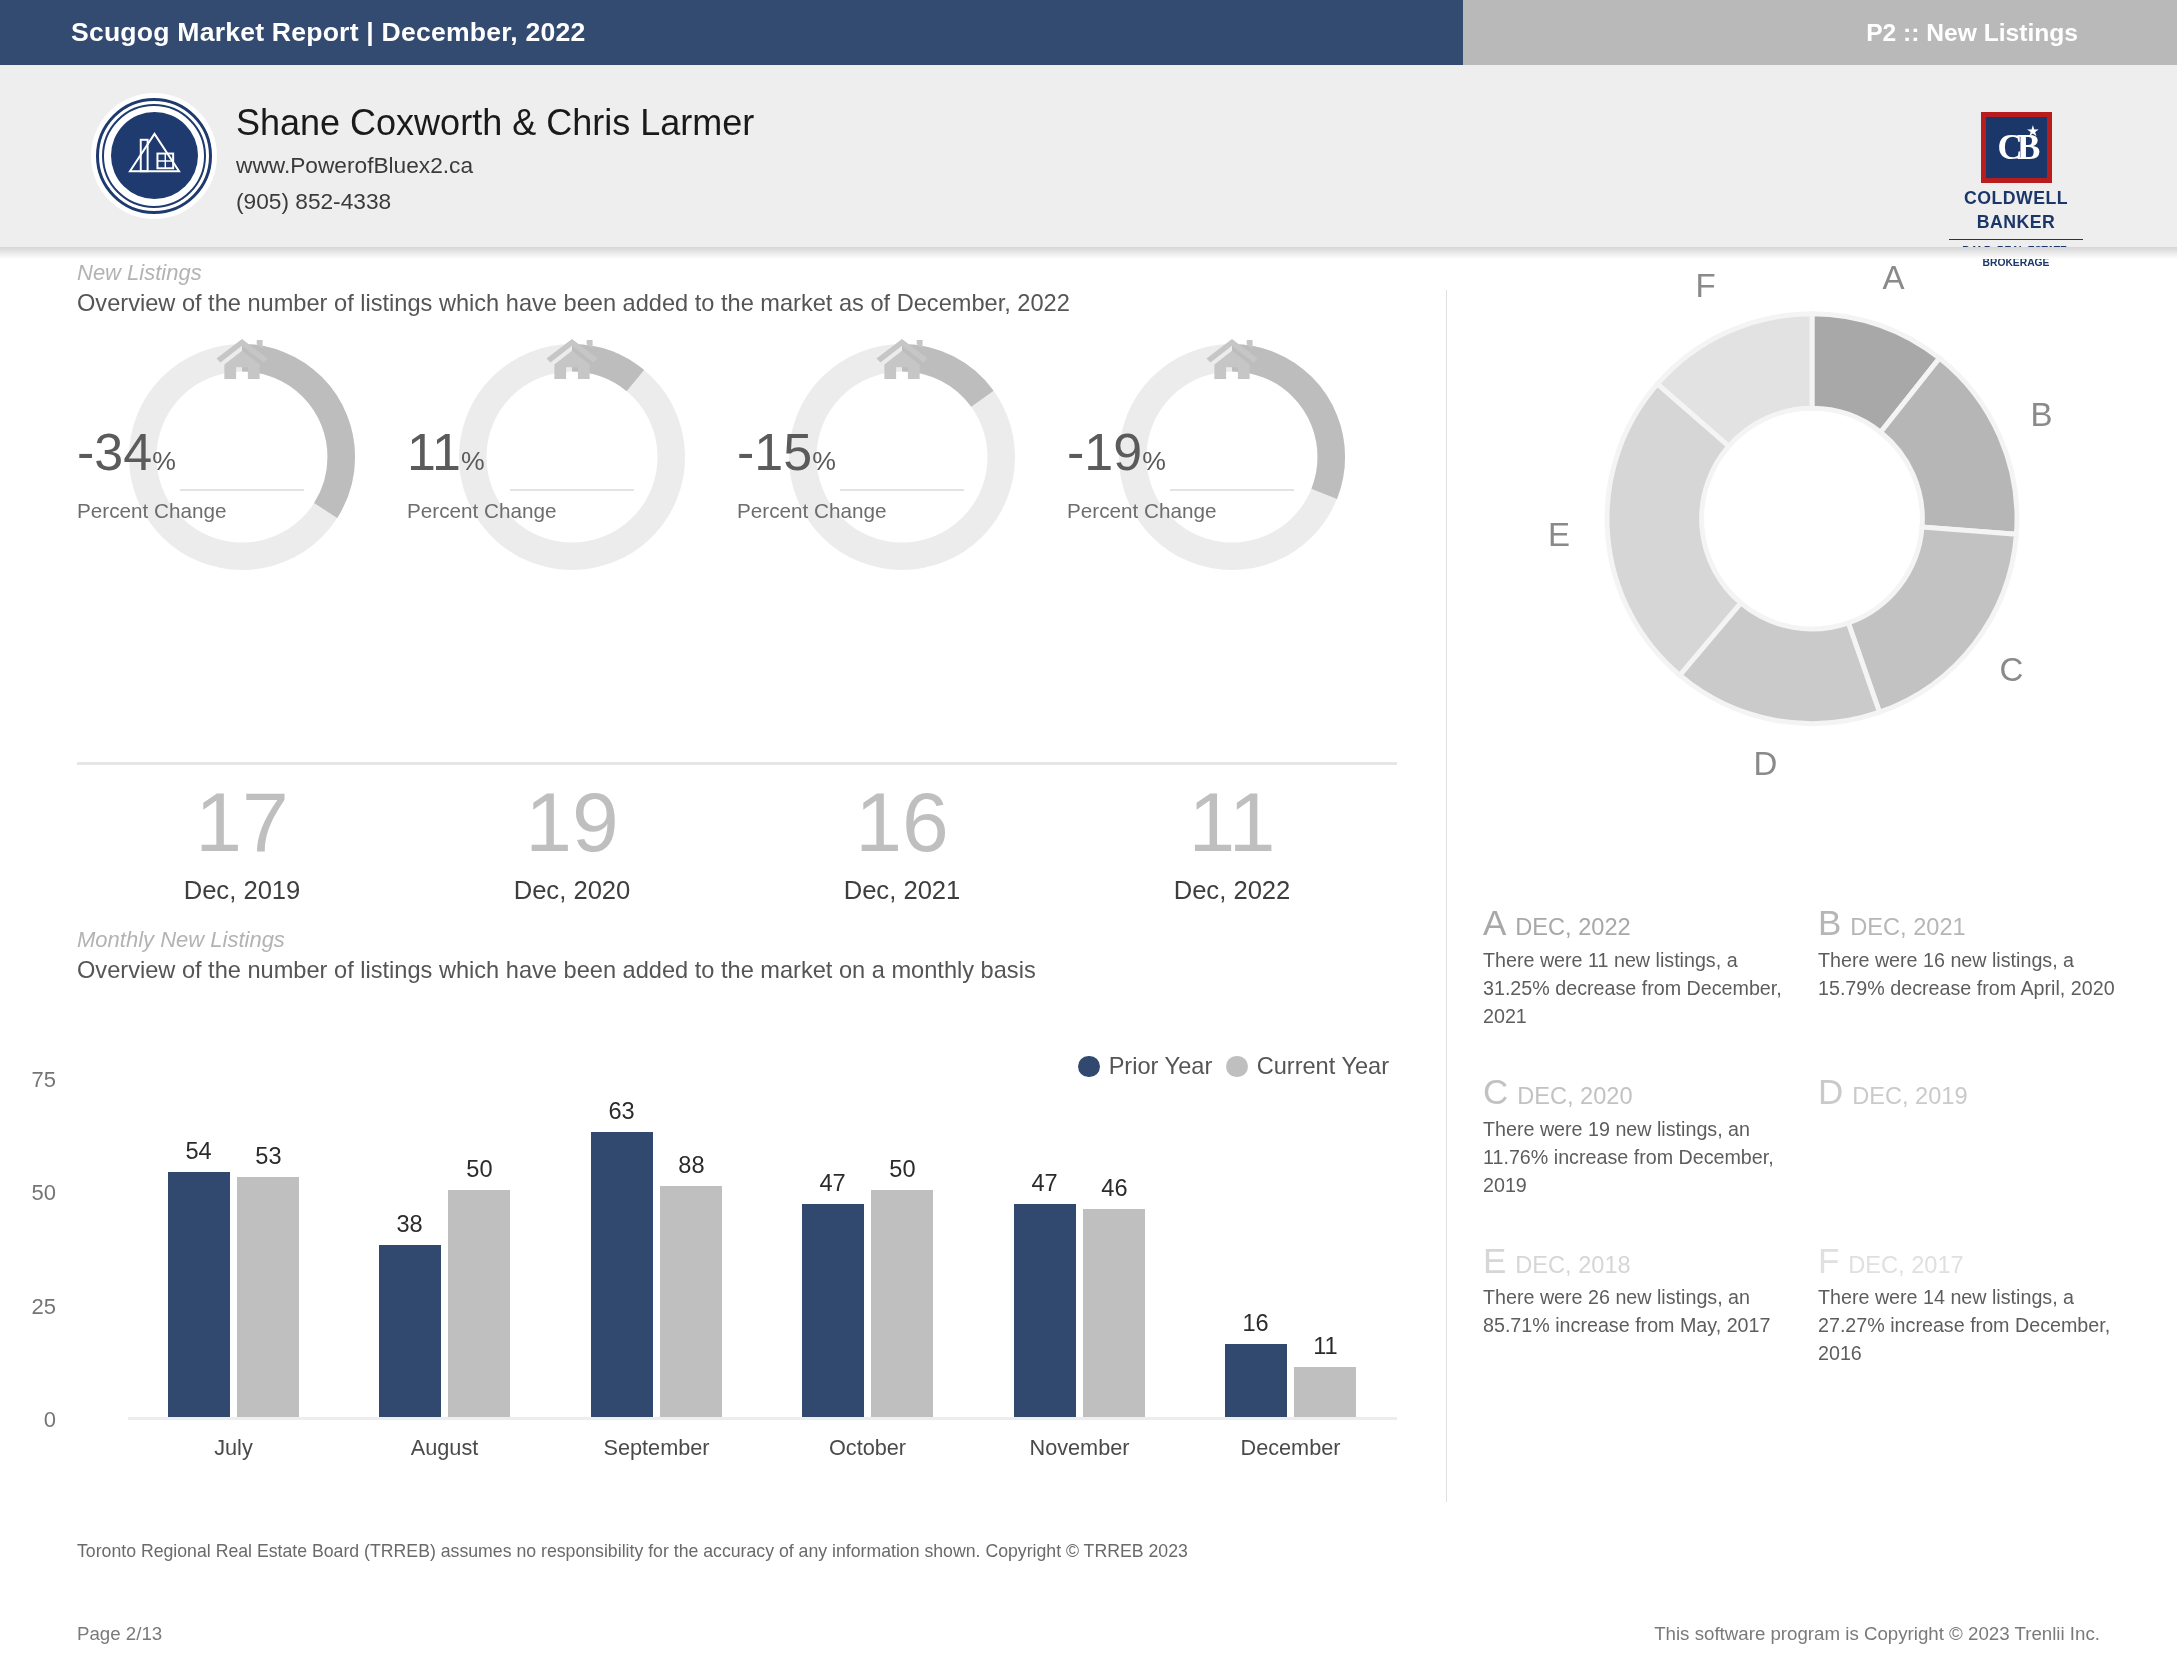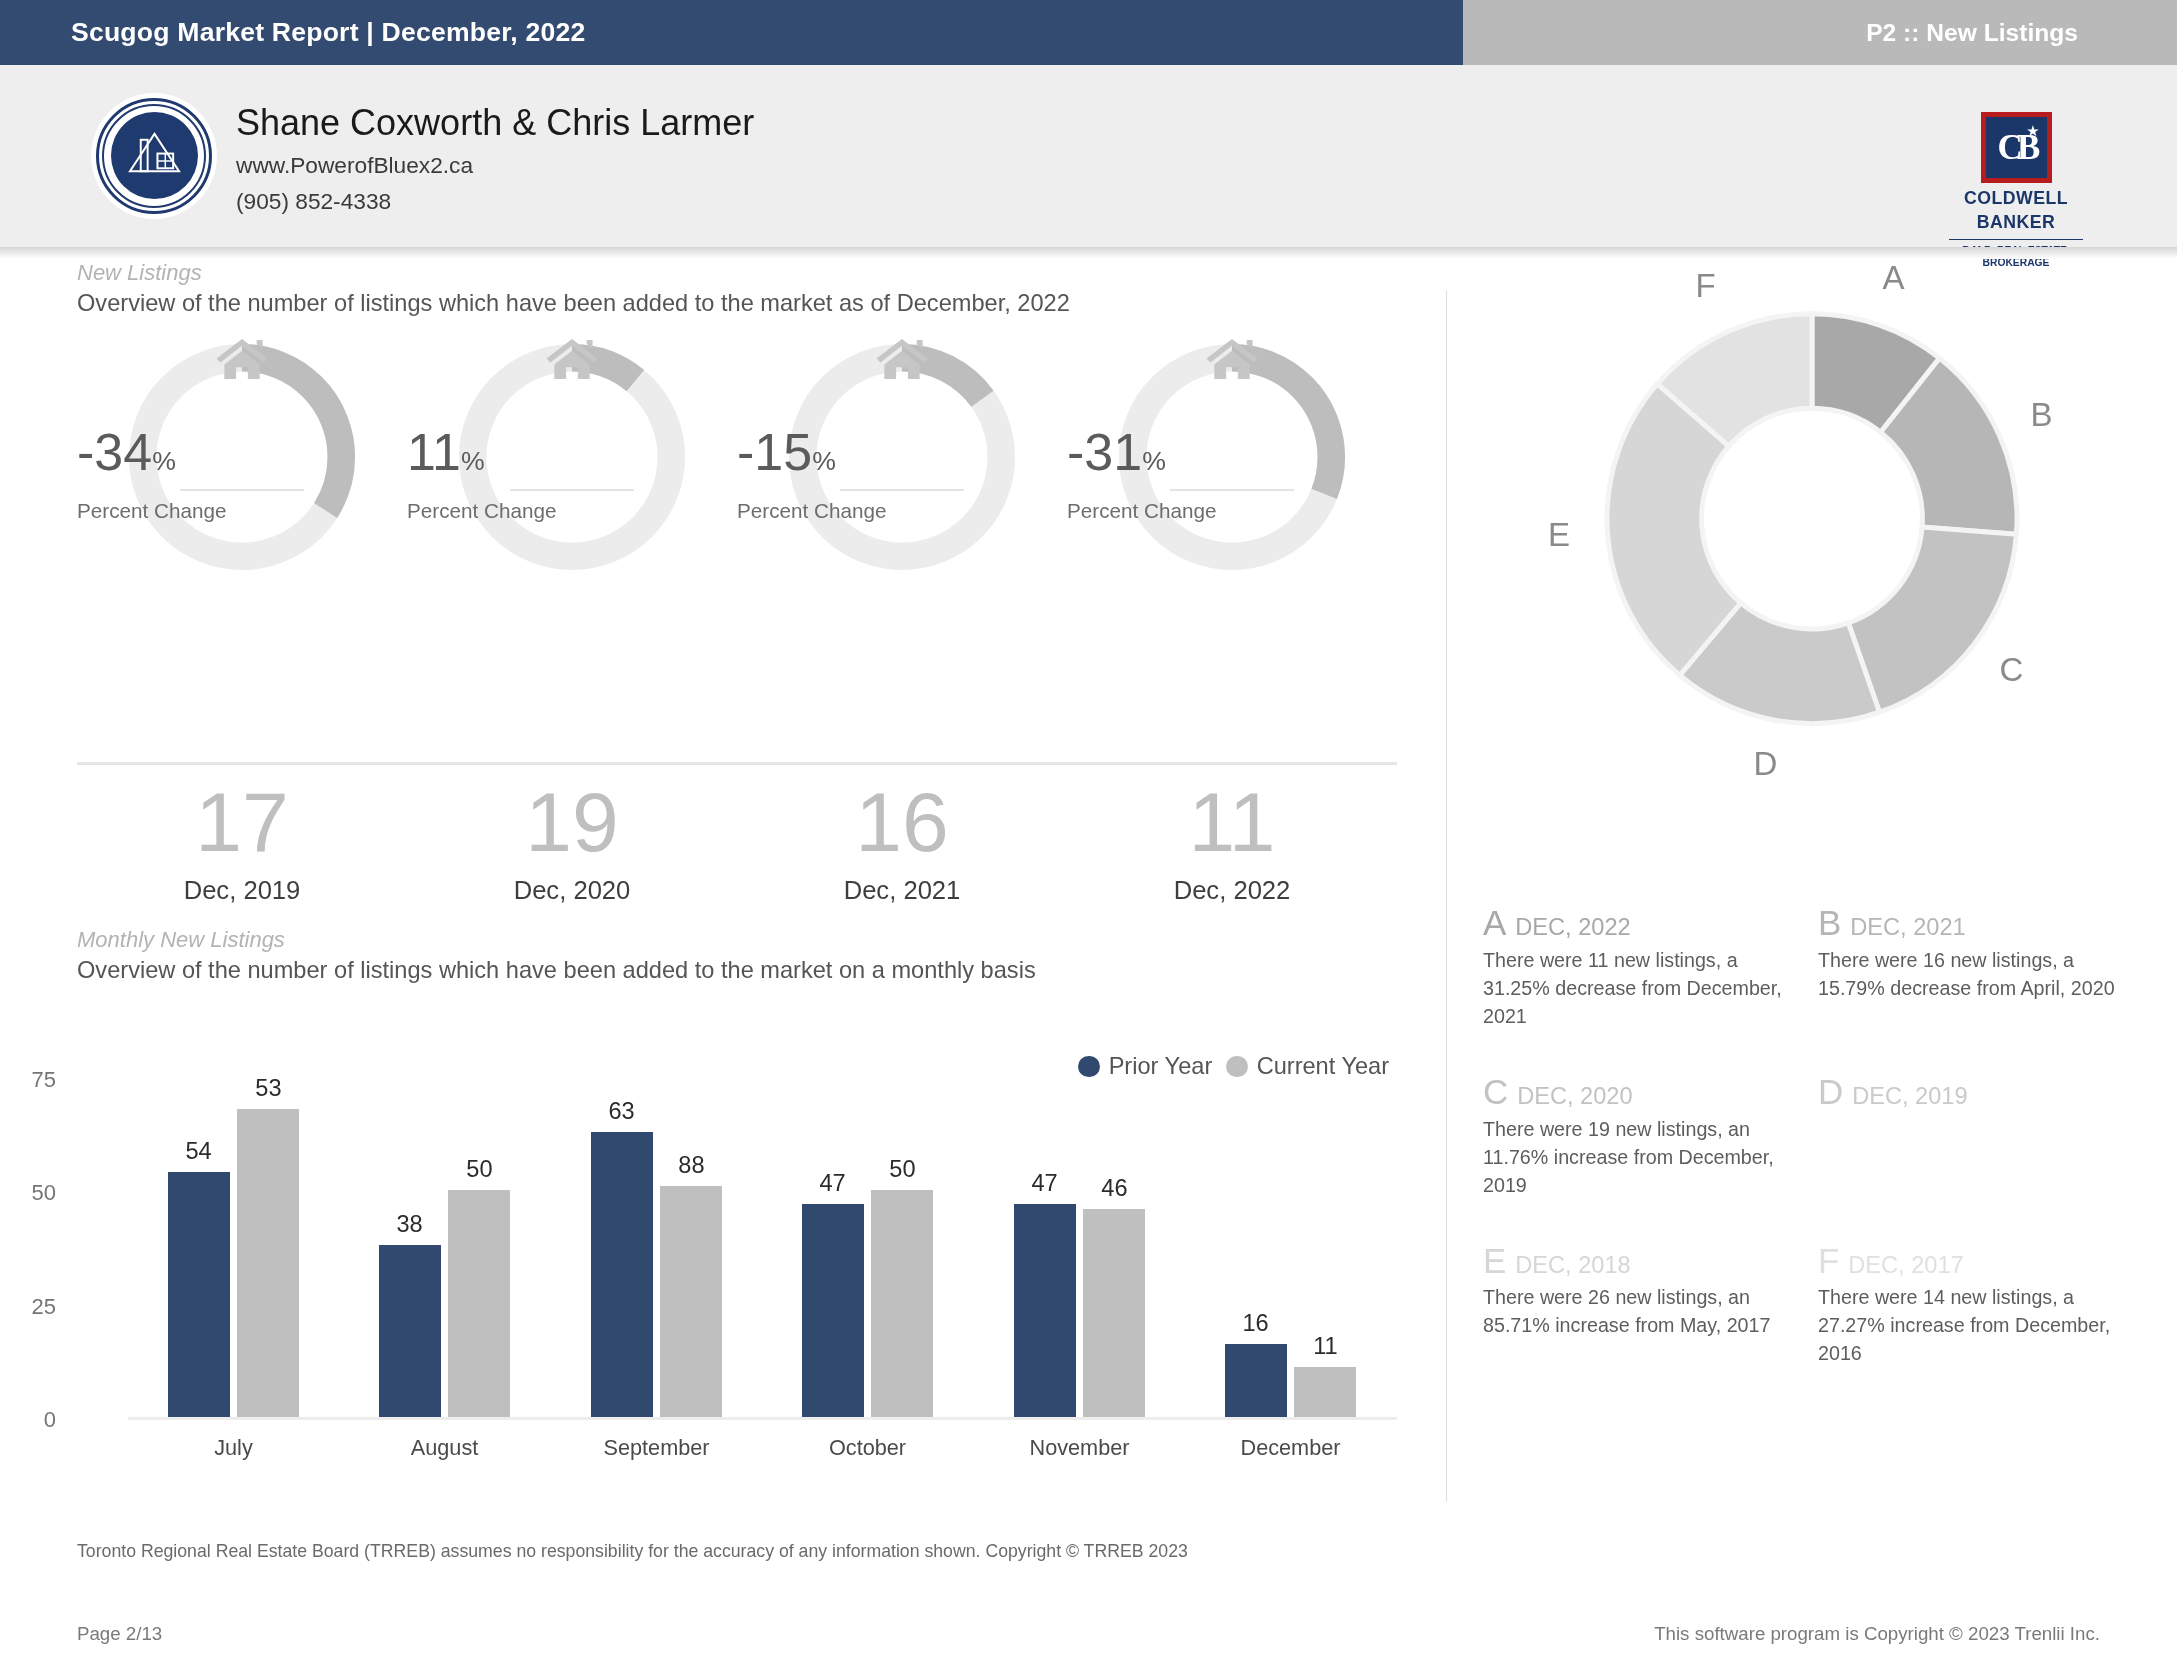--- a/index.html
+++ b/index.html
@@ -518,21 +518,21 @@
           <svg class="gauge-svg" width="232" height="232" viewBox="0 0 236 236">
             <circle cx="118" cy="118" r="101" fill="none" stroke="#ececec" stroke-width="28"></circle>
             <circle cx="118" cy="118" r="101" fill="none" stroke="#bdbdbd" stroke-width="28" stroke-dasharray="196.73 439.88" transform="rotate(-90 118 118)"></circle>
           </svg>
           <span class="house-icon"><svg width="57" height="49" viewBox="0 0 58 50">
               <path d="M29 5 L55 25 L51 29 L29 12 L7 29 L3 25 Z" fill="#c6c6c6"></path>
               <path d="M44 6 h6 v9 l-6 -4.6 Z" fill="#c6c6c6"></path>
               <path d="M29 17 L47 31 V46 H35 V34 H23 V46 H11 V31 Z" fill="#c6c6c6"></path>
             </svg></span>
           <div class="gauge-center">
-            <div class="gauge-pct"><span>-31</span><span class="sym">%</span></div>
+            <div class="gauge-pct"><span>-19</span><span class="sym">%</span></div>
             <div class="gauge-rule"></div>
             <div class="gauge-label">Percent Change</div>
           </div>
         </div>
       </div>
 
     <div class="hrule"></div>
 
     <div class="stat-row" id="stat-row">
         <div class="stat">
@@ -573,21 +573,21 @@
         <div class="baseline"></div>
       <div class="ytick" style="top: 340px;">0</div>
           <div class="ytick" style="top: 227px;">25</div>
           <div class="ytick" style="top: 113px;">50</div>
           <div class="ytick" style="top: 0px;">75</div>
           <div class="group" style="left: 0px; width: 211px;">
             <div class="bar" style="height: 245px;">
               <span class="bar-val">54</span>
               <span class="bar-fill" style="display:block;background:#31496f"></span>
             </div>
-            <div class="bar" style="height: 308px; text-decoration: underline;">
+            <div class="bar" style="height: 240px; text-decoration: underline;">
               <span class="bar-val">53</span>
               <span class="bar-fill" style="display:block;background:#bfbfbf"></span>
             </div>
           </div>
           <div class="xlab" style="left: 0px; width: 211px;">July</div>
           <div class="group" style="left: 211px; width: 211px;">
             <div class="bar" style="height: 172px;">
               <span class="bar-val">38</span>
               <span class="bar-fill" style="display:block;background:#31496f"></span>
             </div>

